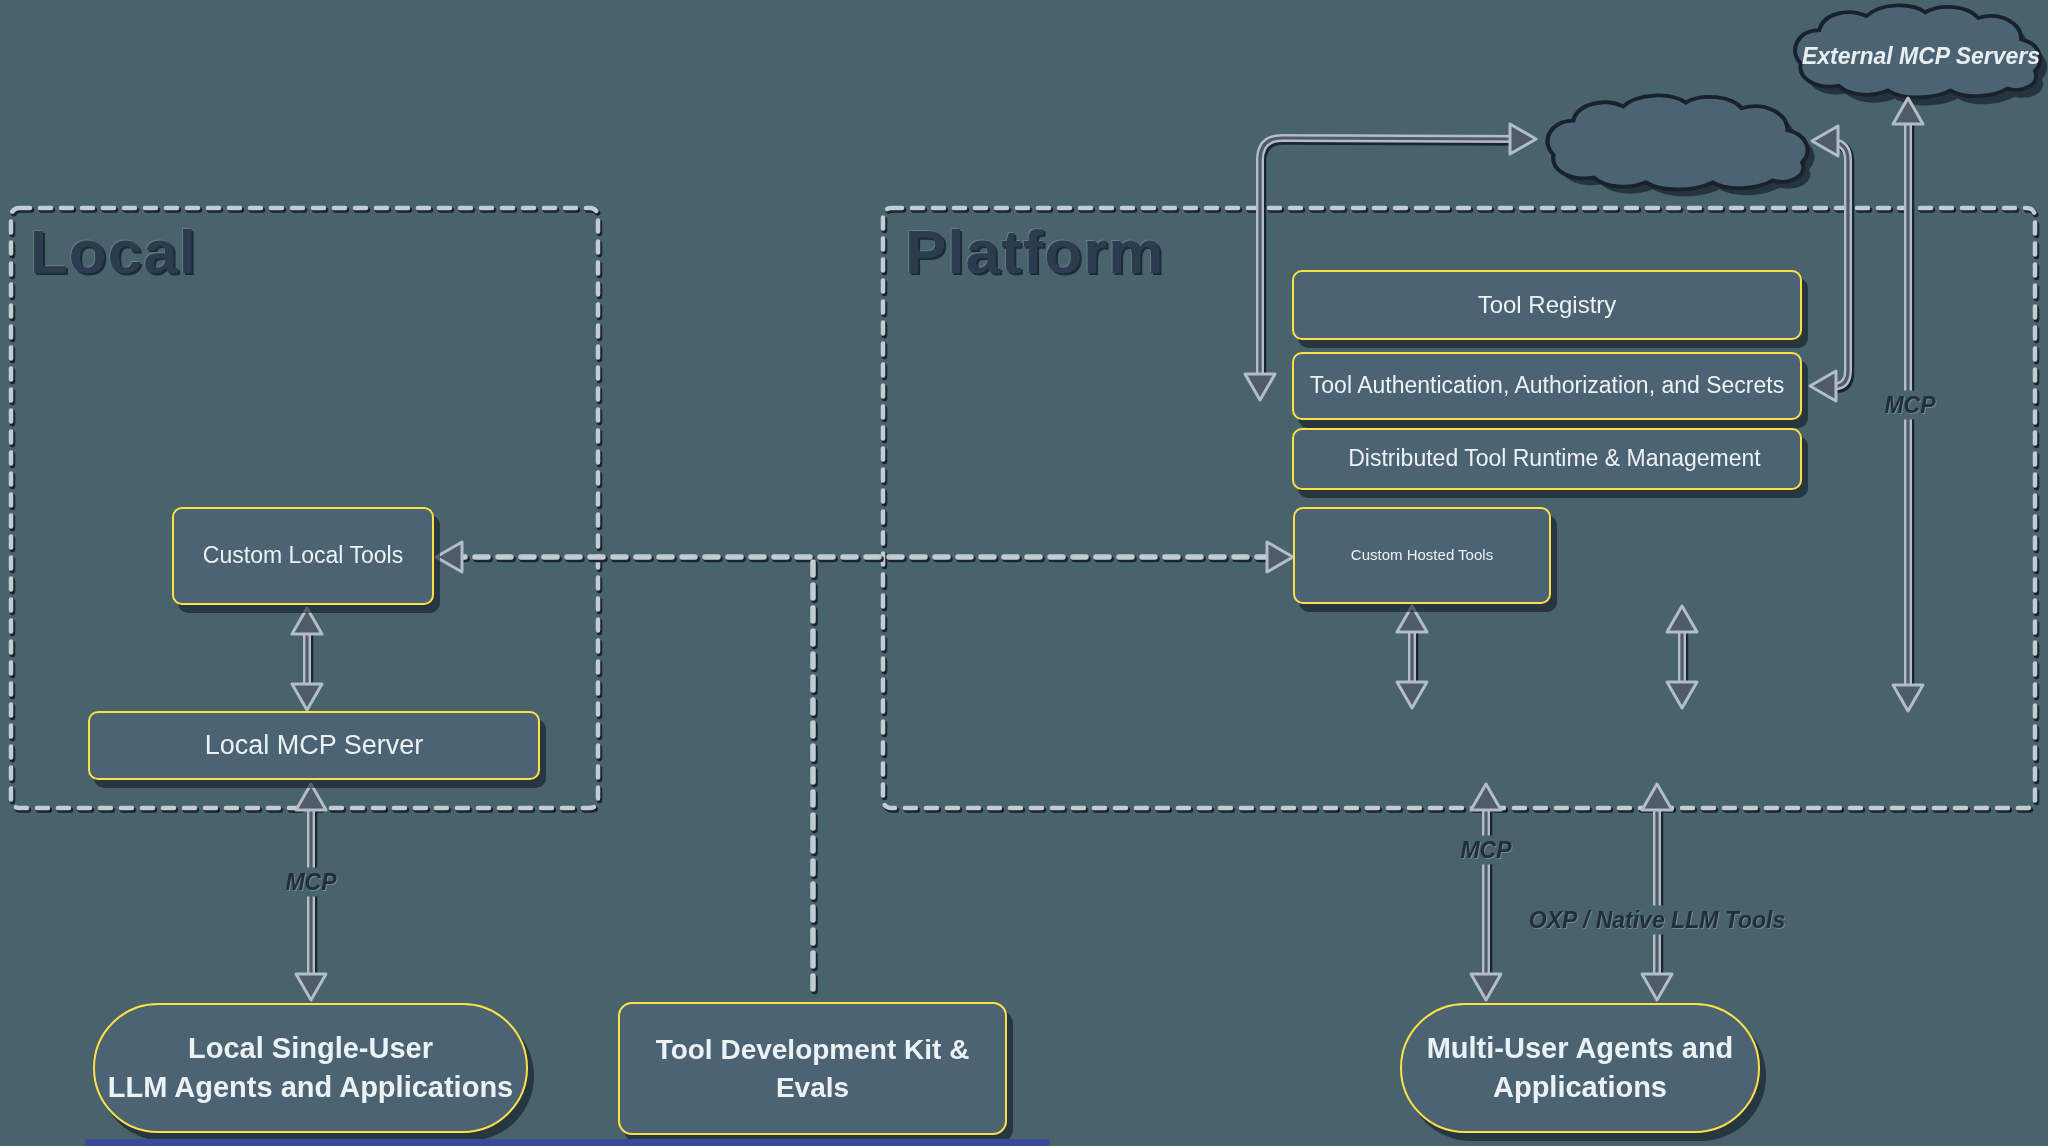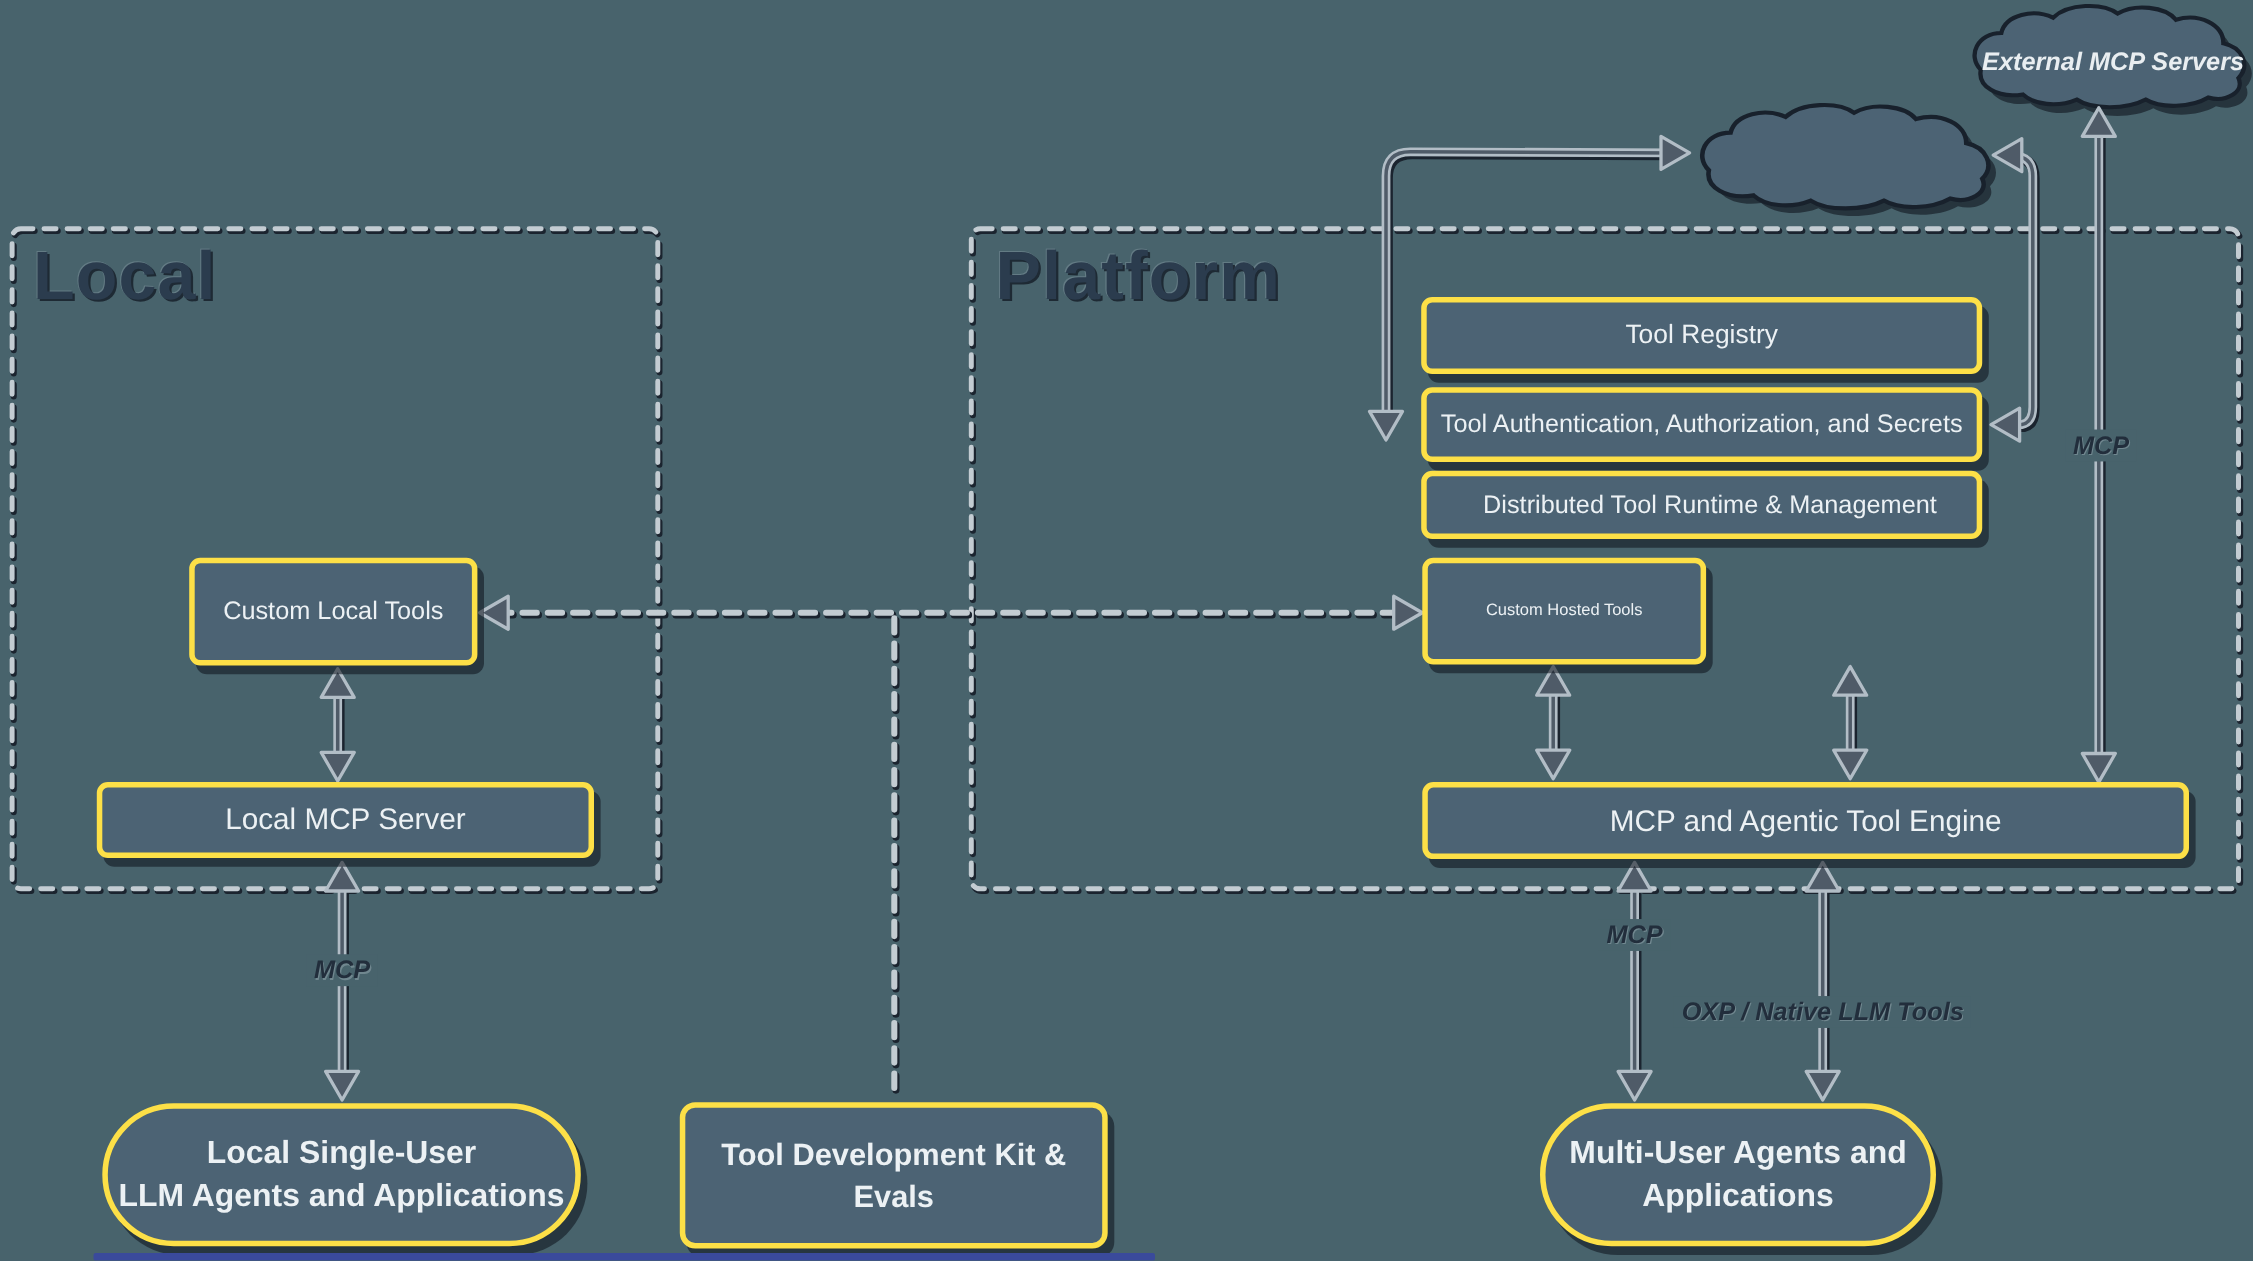--- a/index.html
+++ b/index.html
@@ -7,21 +7,21 @@
     width:2048px;height:1146px;position:relative;overflow:hidden;
     background:#48636C;
     font-family:"Liberation Sans", sans-serif;
   }
   #stage{position:absolute;inset:0;}
   svg.lines{position:absolute;left:0;top:0;}
 
   .box{
     position:absolute;
     background:#4C6374;
-    border:5px solid #fde047;
+    border:2px solid #fde047;
     border-radius:10px;
     box-shadow:6px 8px 0 rgba(13,19,27,.55);
     color:#ECF1F4;
     display:flex;flex-direction:column;align-items:center;justify-content:center;
     text-align:center;font-size:24px;line-height:1.35;white-space:nowrap;
     box-sizing:border-box;
   }
   .box.big{font-size:27px;}
   .box.boldtxt{font-weight:700;font-size:29px;white-space:normal;}
   .pill{border-radius:70px;}
@@ -159,21 +159,20 @@
 
   <div class="title" style="left:30px;top:216px;">Local</div>
   <div class="title" style="left:905px;top:216px;">Platform</div>
 
   <div class="cloud-label" style="left:1921px;top:57px;">External MCP Servers</div>
 
   <div class="box" style="left:1292px;top:270px;width:510px;height:70px;">Tool Registry</div>
   <div class="box" style="left:1292px;top:352px;width:510px;height:68px;font-size:23px;">Tool Authentication, Authorization, and Secrets</div>
   <div class="box" style="left:1292px;top:428px;width:510px;height:62px;font-size:23px;padding-left:15px;">Distributed Tool Runtime &amp; Management</div>
   <div class="box" style="left:1293px;top:507px;width:258px;height:97px;font-size:15px;">Custom Hosted Tools</div>
-  <div class="box big" style="left:1293px;top:711px;width:697px;height:70px;">MCP and Agentic Tool Engine</div>
 
   <div class="box" style="left:172px;top:507px;width:262px;height:98px;font-size:23px;">Custom Local Tools</div>
   <div class="box big" style="left:88px;top:711px;width:452px;height:69px;">Local MCP Server</div>
 
   <div class="box boldtxt pill" style="left:93px;top:1003px;width:435px;height:130px;">
     <div>Local Single-User</div>
     <div>LLM Agents and Applications</div>
   </div>
   <div class="box boldtxt" style="left:618px;top:1002px;width:389px;height:133px;border-radius:14px;font-size:28px;">Tool Development Kit &amp; Evals</div>
   <div class="box boldtxt pill" style="left:1400px;top:1003px;width:360px;height:130px;">

